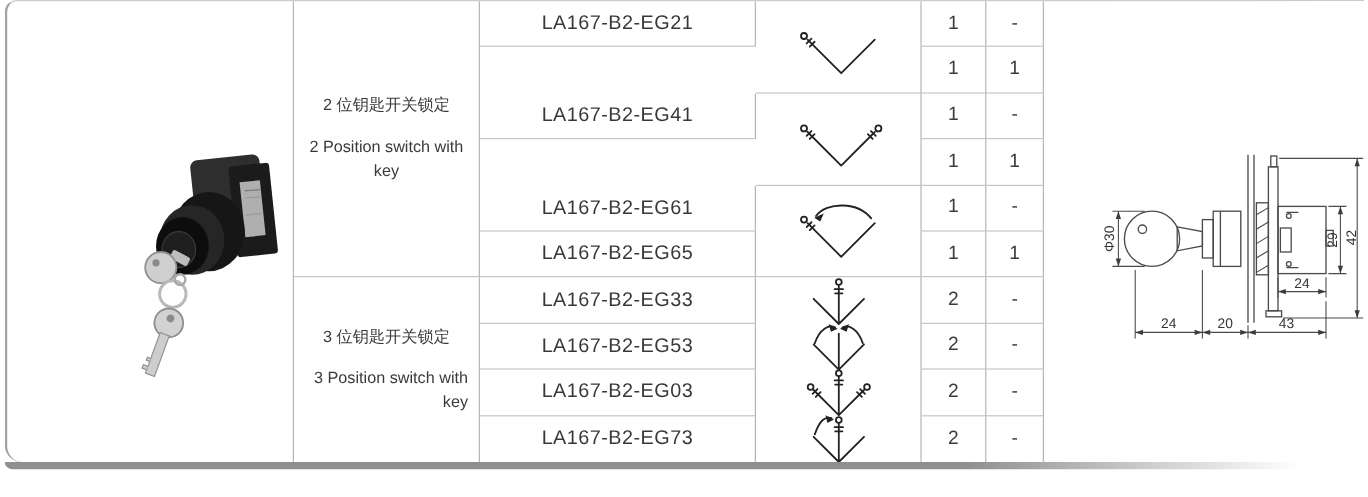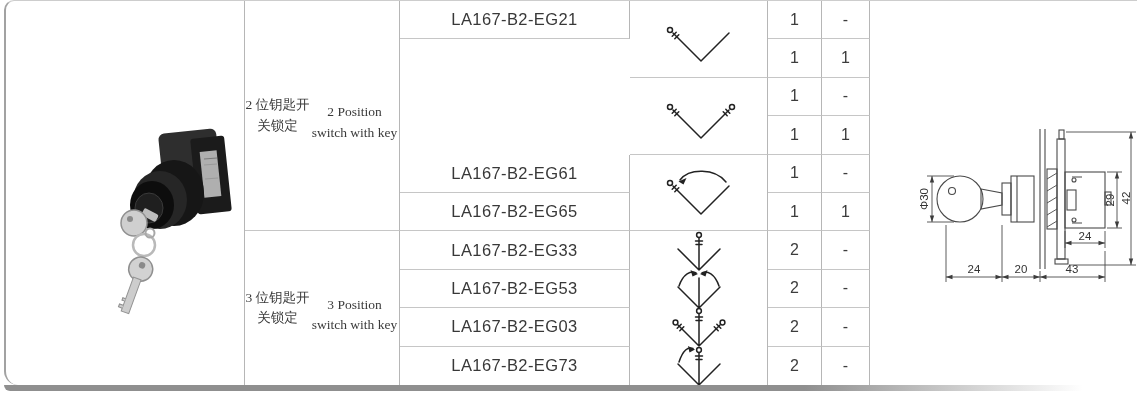--- a/index.html
+++ b/index.html
@@ -22,24 +22,24 @@
     grid-template-columns:239px 155px 230px 138px 54px 48px 1fr;
     grid-template-rows:repeat(10,38.4px);
   }
   .c{
     border-right:1px solid #b6b6b6;border-bottom:1px solid #c6c6c6;
     display:flex;align-items:center;justify-content:center;box-sizing:border-box;
   }
   .nob{border-bottom:none!important;}
   .photo-cell{grid-column:1;grid-row:1/11;position:relative;border-bottom:none;}
   .photo-cell svg{position:absolute;left:100px;top:122px;}
-  .desc{grid-column:2;flex-direction:row;text-align:center;font-size:13.5px;line-height:1.5;color:#3a3a3a;font-family:Liberation Serif, serif;}
+  .desc{grid-column:2;flex-direction:column;text-align:center;font-size:13.5px;line-height:1.5;color:#3a3a3a;}
   .desc .en{max-width:136px;margin-top:14px;}
   .desc-2{grid-row:1/7;}
-  .desc-3{grid-row:7/11;}
+  .desc-3{grid-row:7/11;text-align:right;}
   .model{grid-column:3;font-size:16.5px;letter-spacing:.4px;color:#383838;}
   .q1{grid-column:5;font-size:16px;}
   .q2{grid-column:6;font-size:16px;}
   .dg{grid-column:4;}
   .dg-a{grid-row:1/3;} .dg-b{grid-row:3/5;} .dg-c{grid-row:5/7;}
   .dg-stack{grid-row:7/11;flex-direction:column;justify-content:flex-start;border-bottom:none;}
   .slot{height:38.4px;display:flex;align-items:center;justify-content:center;}
   .draw-cell{grid-column:7;grid-row:1/11;border-right:none;border-bottom:none;position:relative;}
   .draw-cell svg{position:absolute;left:28px;top:84px;}
   .sym{stroke:#222;fill:none;stroke-width:1.5;stroke-linecap:round;}
@@ -84,20 +84,21 @@
     <div class="c desc desc-2">
       <div class="zh">2 位钥匙开关锁定</div>
       <div class="en">2 Position switch with key</div>
     </div>
     <div class="c desc desc-3 nob">
       <div class="zh">3 位钥匙开关锁定</div>
       <div class="en">3 Position switch with key</div>
     </div>
 
     <div class="c model" style="grid-row:1">LA167-B2-EG21</div>
+    <div class="c model" style="grid-row:3">LA167-B2-EG41</div>
     <div class="c model" style="grid-row:5">LA167-B2-EG61</div>
     <div class="c model" style="grid-row:6">LA167-B2-EG65</div>
     <div class="c model" style="grid-row:7">LA167-B2-EG33</div>
     <div class="c model" style="grid-row:8">LA167-B2-EG53</div>
     <div class="c model" style="grid-row:9">LA167-B2-EG03</div>
     <div class="c model nob" style="grid-row:10">LA167-B2-EG73</div>
 
     <div class="c dg dg-a">
       <svg width="84" height="52" viewBox="0 0 84 52">
         <path class="sym" d="M44 48 L16 20 M44 48 L72 20"></path>

